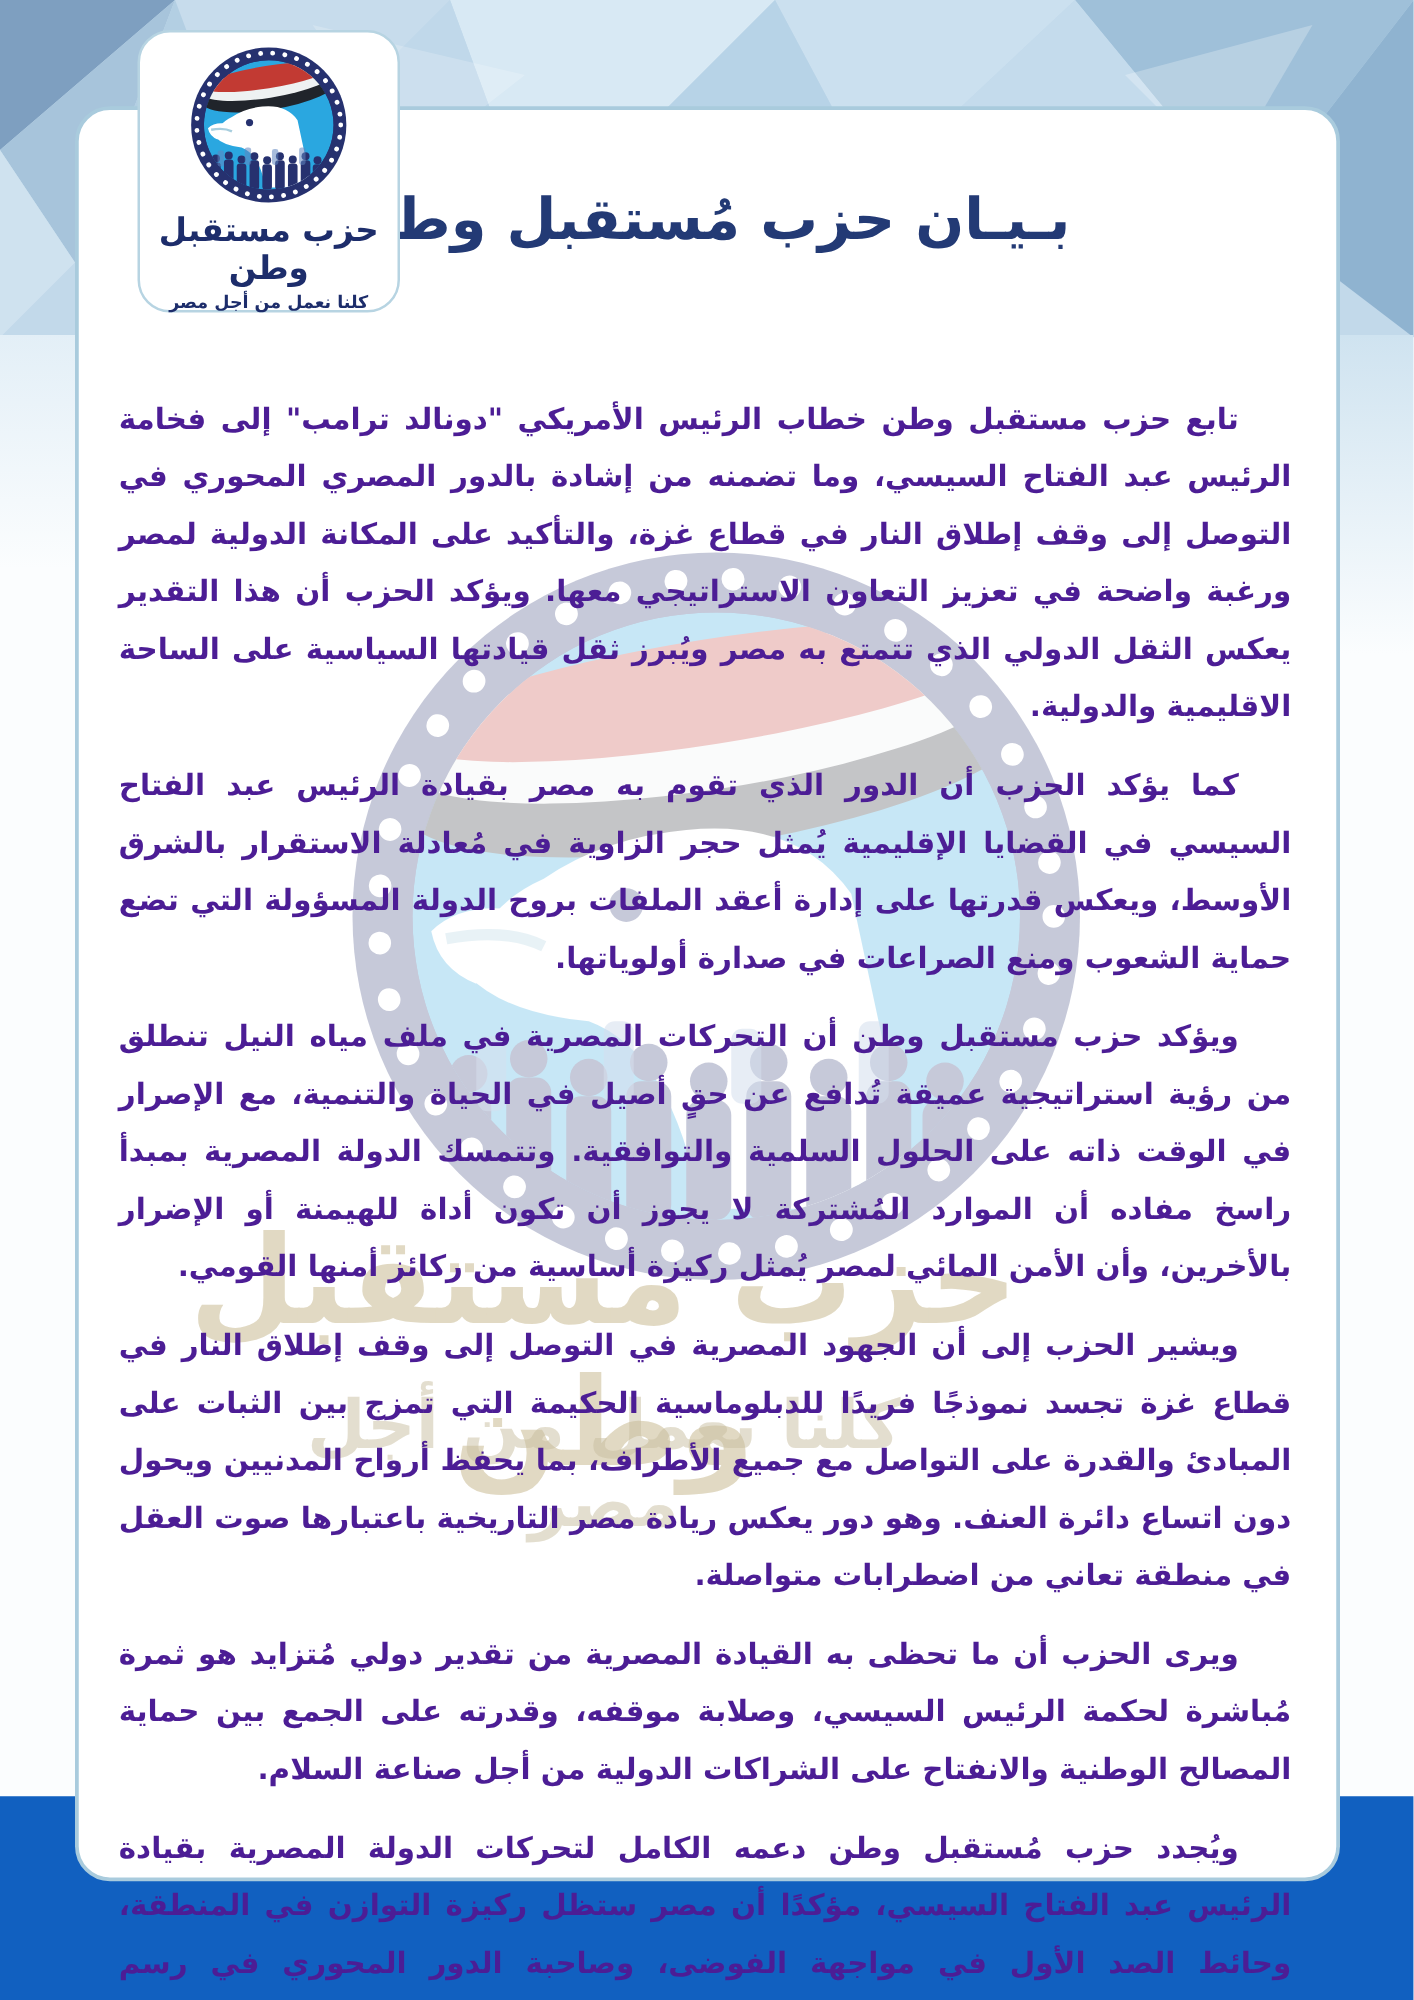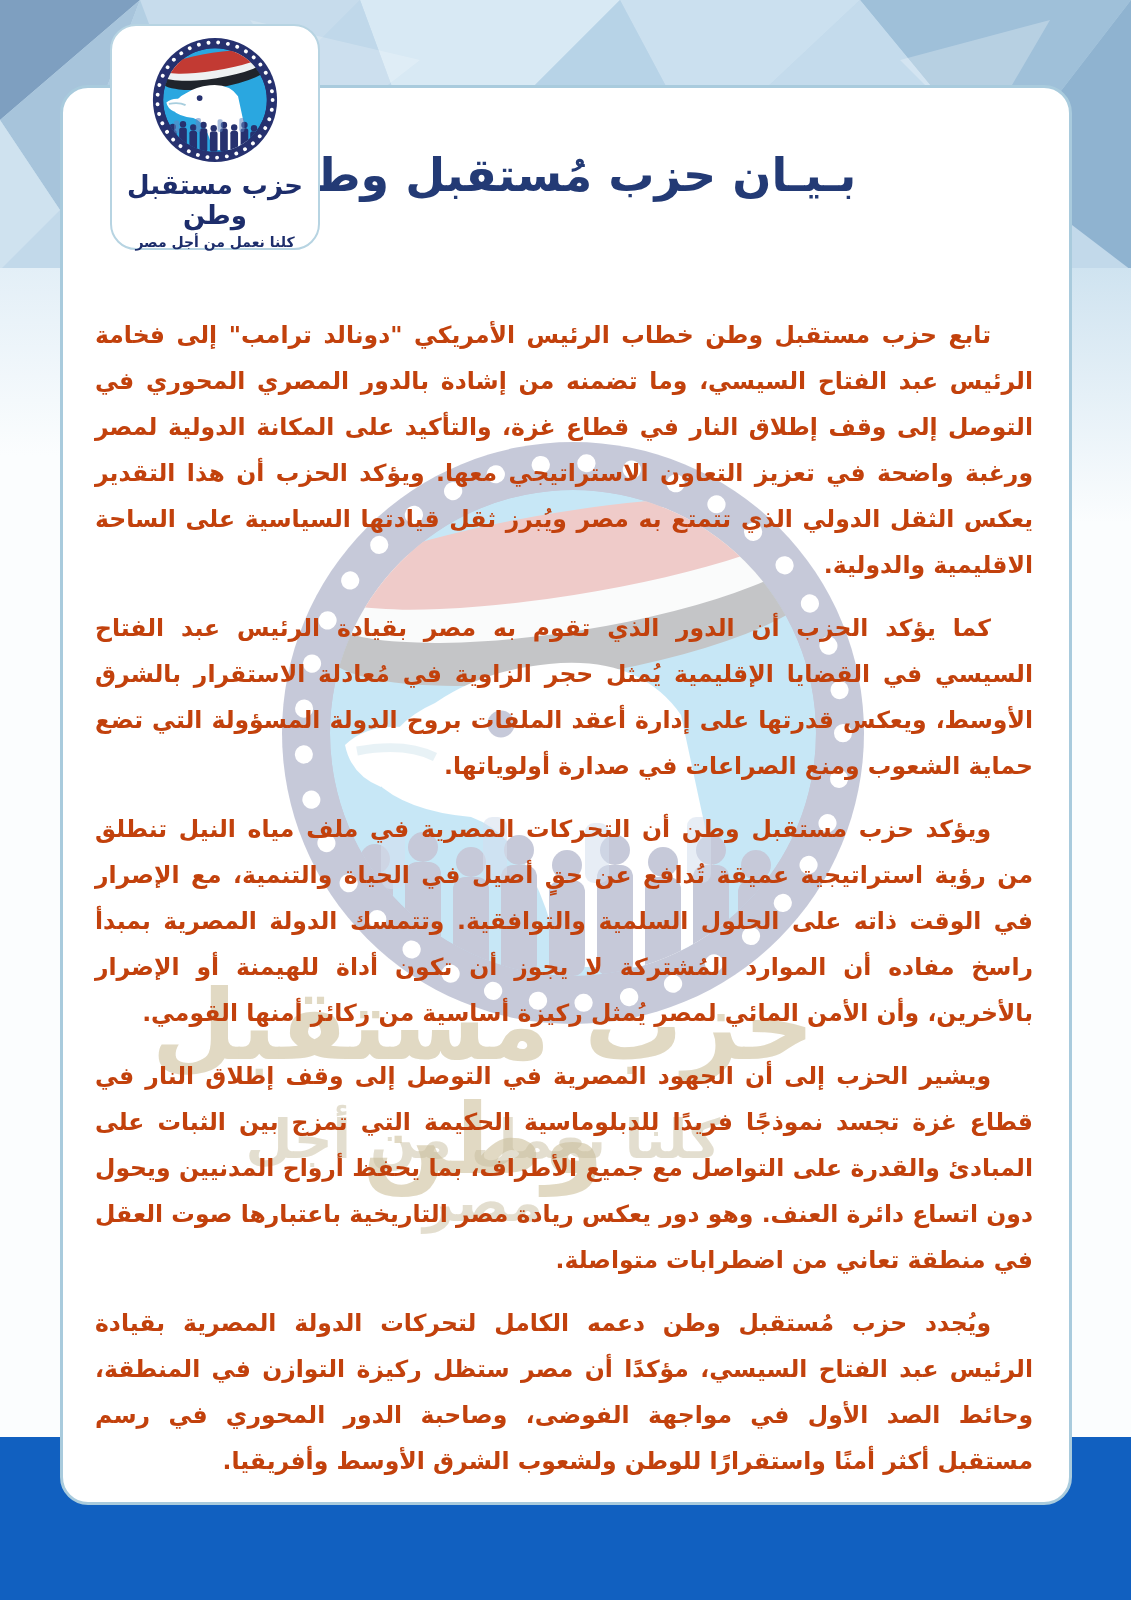--- a/index.html
+++ b/index.html
@@ -49,21 +49,21 @@
     position:absolute;top:60px;left:0;right:0;text-align:center;
     font-size:46px;font-weight:bold;color:#233a75;z-index:2;direction:rtl;
   }
   
   .statement-body{
     position:absolute;top:224px;left:32px;right:36px;z-index:2;
     direction:rtl;text-align:justify;
   }
   .statement-body p{
     margin:0 0 17px 0;
-    font-size:23.5px;font-weight:bold;color:#c2410c;
+    font-size:23.5px;font-weight:bold;color:#4c1d95;
     line-height:46px;text-indent:42px;
   }
 </style>
 </head>
 <body>
 
 <svg width="0" height="0" style="position:absolute" aria-hidden="true">
   <defs>
     <clipPath id="emclip">
         <circle cx="100" cy="100" r="81"></circle>
@@ -150,20 +150,21 @@
     <div class="wm-text1">حزب مستقبل وطن</div>
     <div class="wm-text2">كلنا نعمل من أجل مصر</div>
 
     <div class="statement-title">بـيـان حزب مُستقبل وطن</div>
 
     <div class="statement-body">
       <p>تابع حزب مستقبل وطن خطاب الرئيس الأمريكي "دونالد ترامب" إلى فخامة الرئيس عبد الفتاح السيسي، وما تضمنه من إشادة بالدور المصري المحوري في التوصل إلى وقف إطلاق النار في قطاع غزة، والتأكيد على المكانة الدولية لمصر ورغبة واضحة في تعزيز التعاون الاستراتيجي معها. ويؤكد الحزب أن هذا التقدير يعكس الثقل الدولي الذي تتمتع به مصر ويُبرز ثقل قيادتها السياسية على الساحة الاقليمية والدولية.</p>
       <p>كما يؤكد الحزب أن الدور الذي تقوم به مصر بقيادة الرئيس عبد الفتاح السيسي في القضايا الإقليمية يُمثل حجر الزاوية في مُعادلة الاستقرار بالشرق الأوسط، ويعكس قدرتها على إدارة أعقد الملفات بروح الدولة المسؤولة التي تضع حماية الشعوب ومنع الصراعات في صدارة أولوياتها.</p>
       <p>ويؤكد حزب مستقبل وطن أن التحركات المصرية في ملف مياه النيل تنطلق من رؤية استراتيجية عميقة تُدافع عن حقٍ أصيل في الحياة والتنمية، مع الإصرار في الوقت ذاته على الحلول السلمية والتوافقية. وتتمسك الدولة المصرية بمبدأ راسخ مفاده أن الموارد المُشتركة لا يجوز أن تكون أداة للهيمنة أو الإضرار بالأخرين، وأن الأمن المائي لمصر يُمثل ركيزة أساسية من ركائز أمنها القومي.</p>
       <p>ويشير الحزب إلى أن الجهود المصرية في التوصل إلى وقف إطلاق النار في قطاع غزة تجسد نموذجًا فريدًا للدبلوماسية الحكيمة التي تمزج بين الثبات على المبادئ والقدرة على التواصل مع جميع الأطراف، بما يحفظ أرواح المدنيين ويحول دون اتساع دائرة العنف. وهو دور يعكس ريادة مصر التاريخية باعتبارها صوت العقل في منطقة تعاني من اضطرابات متواصلة.</p>
+      <p>ويرى الحزب أن ما تحظى به القيادة المصرية من تقدير دولي مُتزايد هو ثمرة مُباشرة لحكمة الرئيس السيسي، وصلابة موقفه، وقدرته على الجمع بين حماية المصالح الوطنية والانفتاح على الشراكات الدولية من أجل صناعة السلام.</p>
       <p>ويُجدد حزب مُستقبل وطن دعمه الكامل لتحركات الدولة المصرية بقيادة الرئيس عبد الفتاح السيسي، مؤكدًا أن مصر ستظل ركيزة التوازن في المنطقة، وحائط الصد الأول في مواجهة الفوضى، وصاحبة الدور المحوري في رسم مستقبل أكثر أمنًا واستقرارًا للوطن ولشعوب الشرق الأوسط وأفريقيا.</p>
     </div>
   </div>
 
   <div class="logo-box">
     <svg class="emblem" viewBox="0 0 200 200">
       <use href="#emblem"></use>
     </svg>
     <div class="logo-name">حزب مستقبل وطن</div>
     <div class="logo-slogan">كلنا نعمل من أجل مصر</div>

